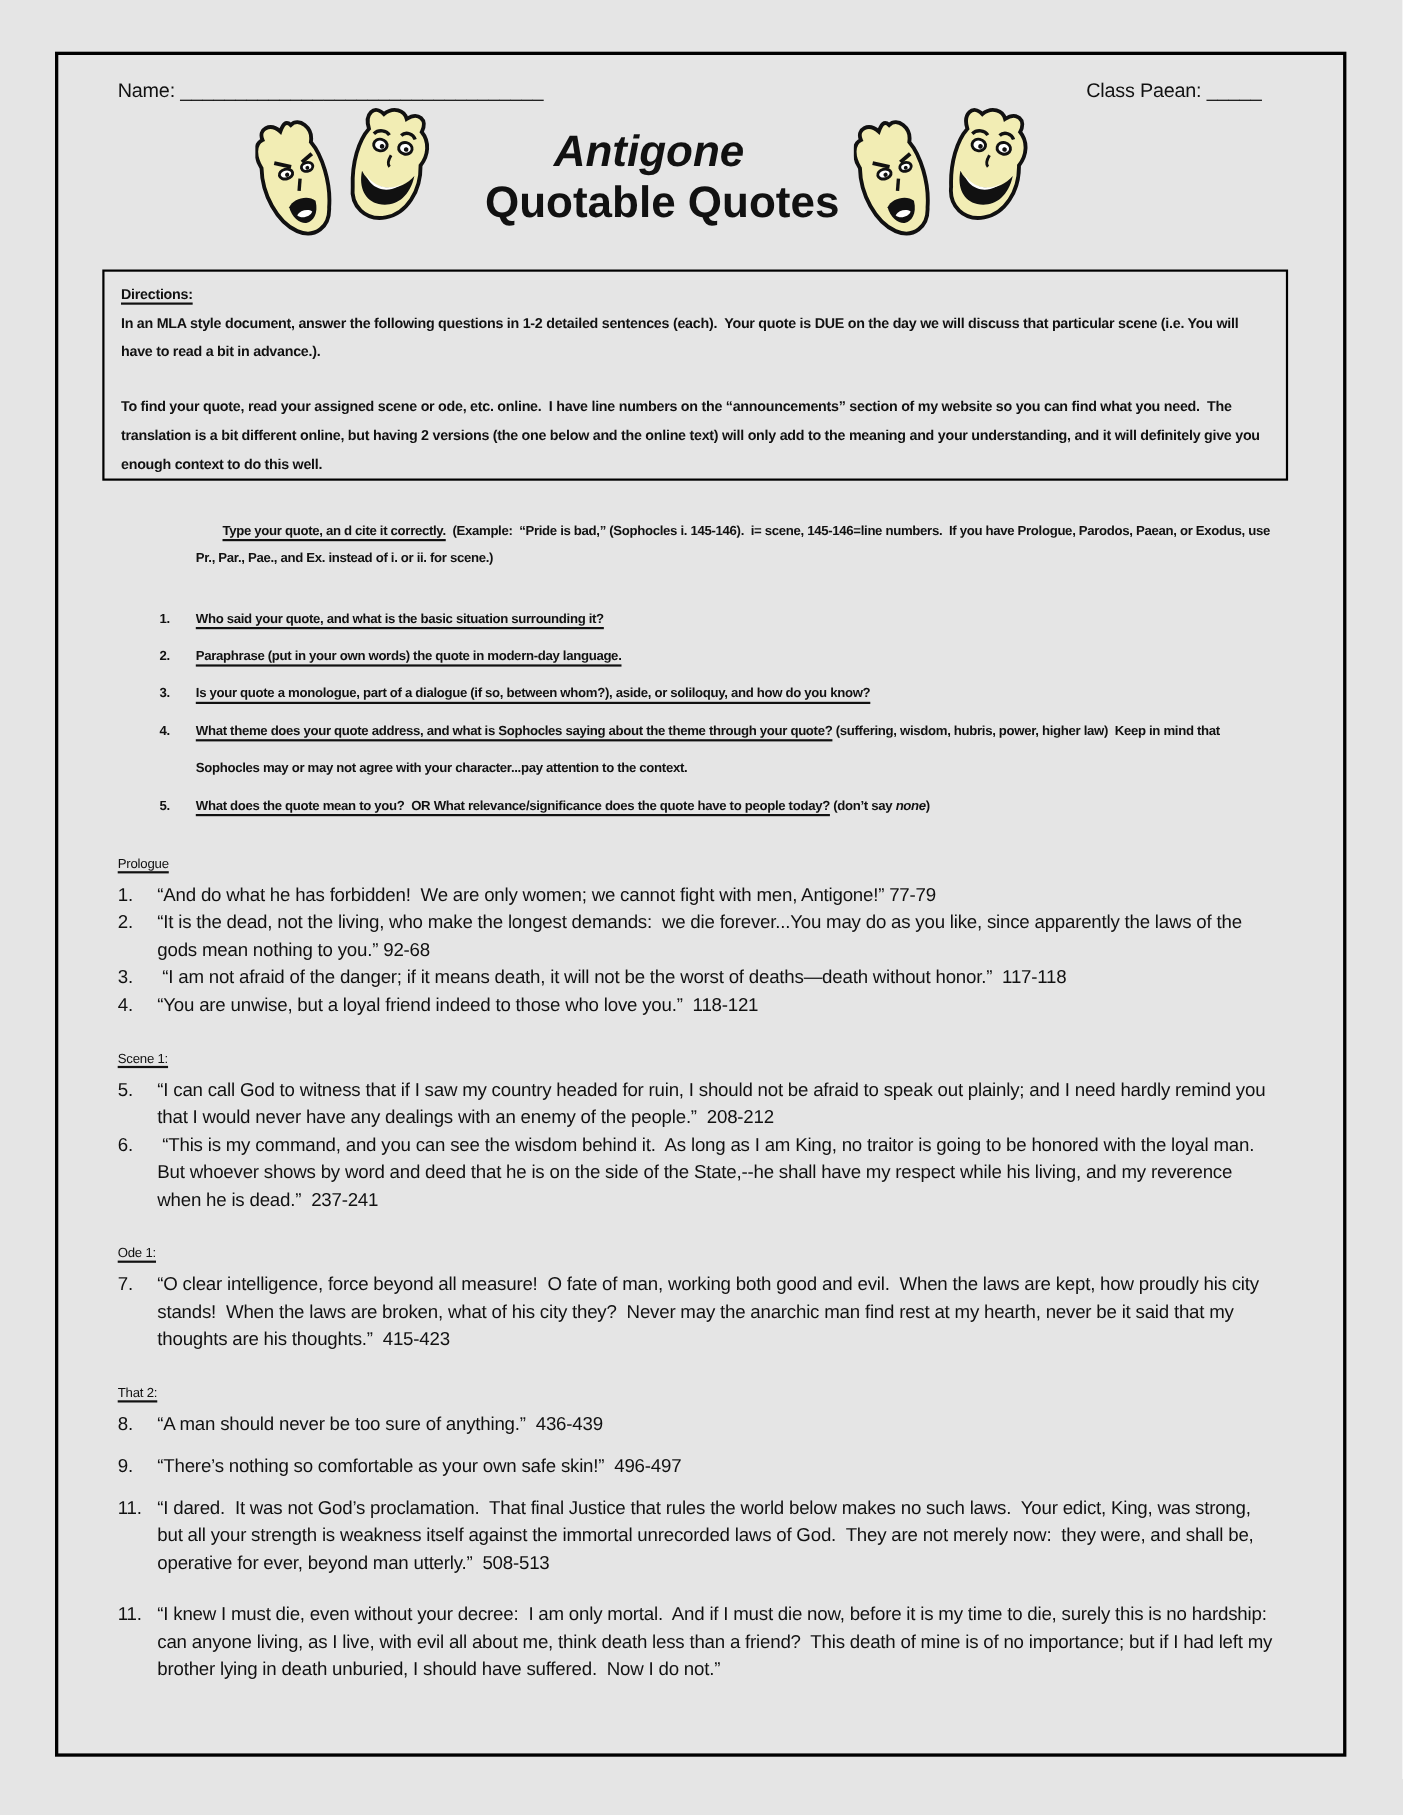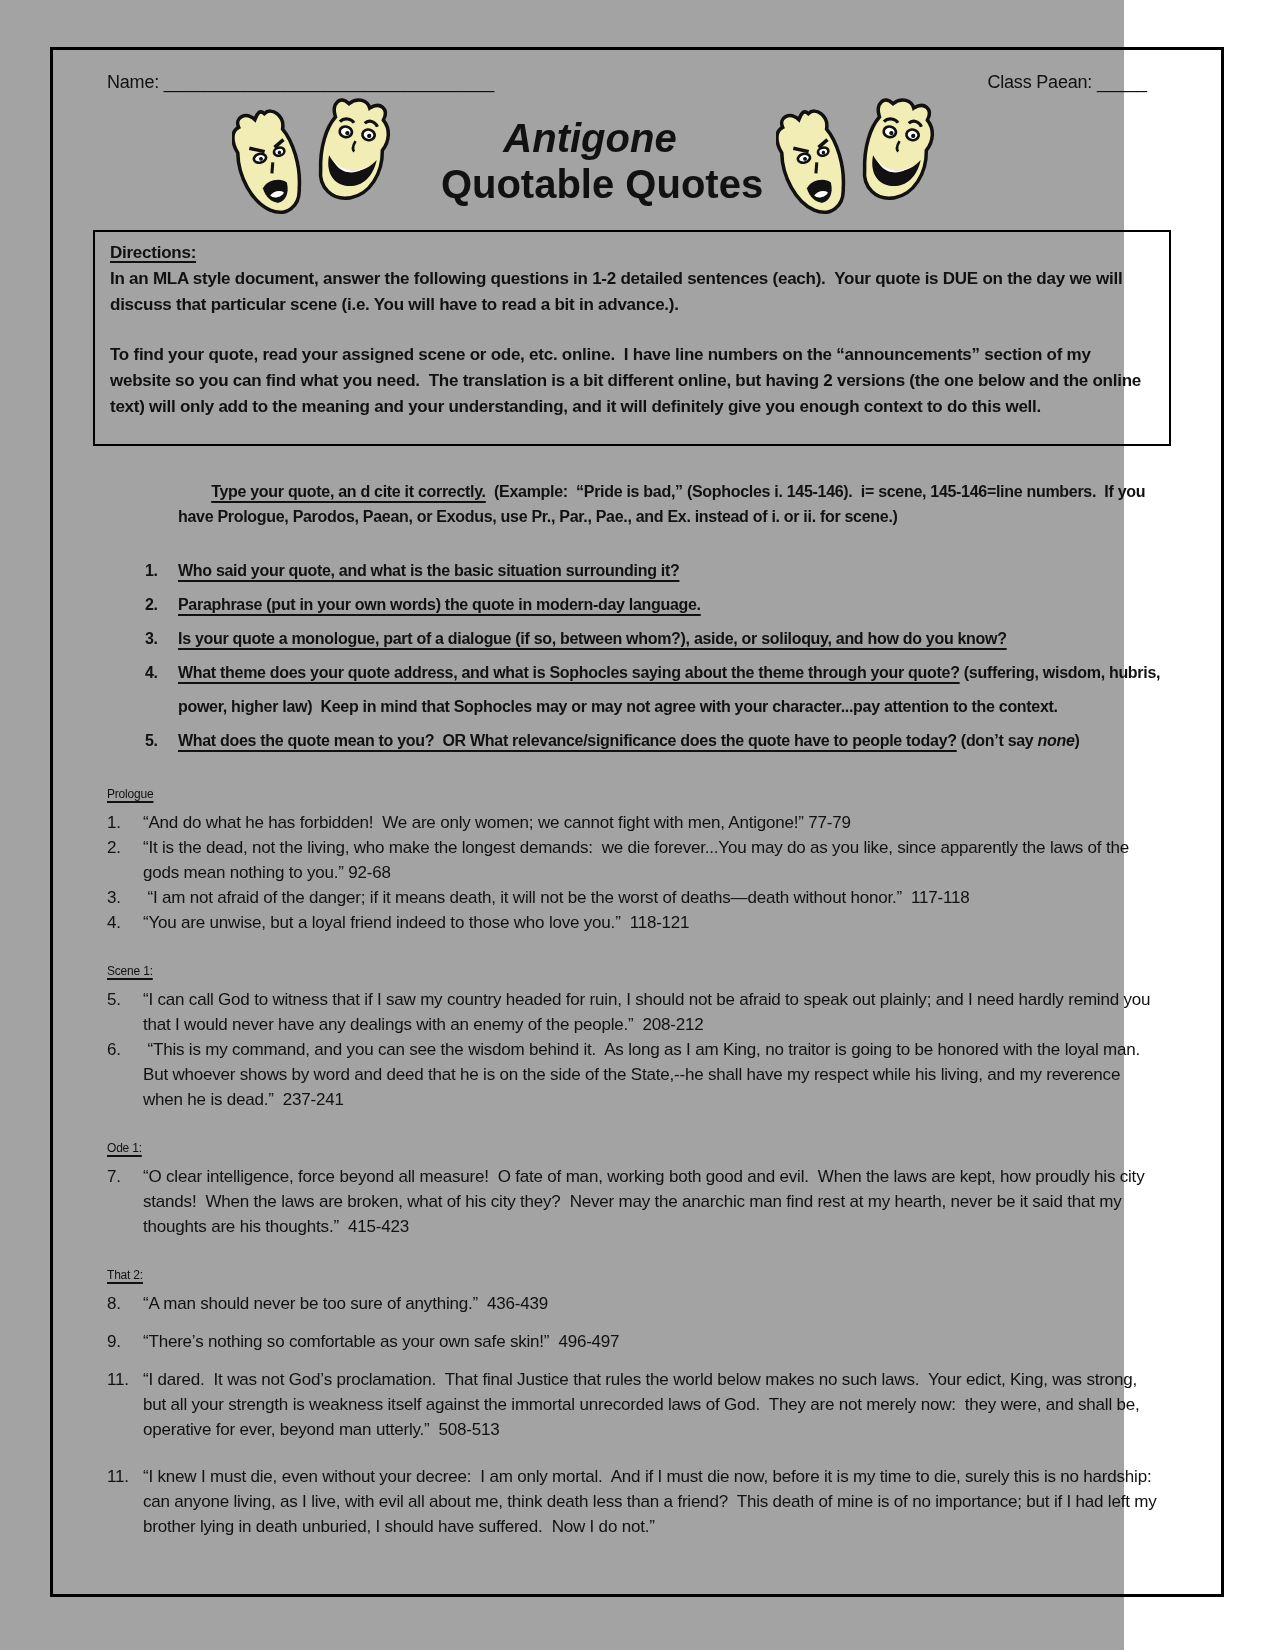--- a/index.html
+++ b/index.html
@@ -1,19 +1,19 @@
 <!DOCTYPE html>
 <html><head>
 <meta charset="utf-8">
 <style>
   html,body{margin:0;padding:0;background:#ffffff;}
   .page{
     position:relative;
-    width:1124px;height:1650px;
-    background:#a3a3a3;
+    width:1275px;height:1650px;
+    background:#e5e5e5;
     font-family:"Liberation Sans",sans-serif;
     color:#111;
   }
   .frame{
     position:absolute;left:50px;top:47px;
     width:1174px;height:1550px;
     border:3px solid #000;
     box-sizing:border-box;
     overflow:hidden;
     padding:16px 60px 0 40px;
@@ -26,30 +26,30 @@
   .title-row{display:flex;align-items:center;justify-content:center;
              margin:2px 74px 0 0;gap:13px;}
   .title-col{text-align:center;}
   .title-main{font-size:40px;font-weight:bold;font-style:italic;line-height:1.15;}
   .title-sub{font-size:40px;font-weight:bold;line-height:1.15;margin-left:24px;}
   .masks{width:172px;height:132px;flex:0 0 auto;}
   
   .dir-box{
     border:2px solid #000;
     width:1078px;box-sizing:border-box;
-    margin-top:3px;
-    padding:8px 15px 24px 15px;
-    font-size:17px;font-weight:bold;letter-spacing:-0.25px;
+    margin-top:18px;
+    padding:8px 15px 0 15px;
+    font-size:13px;font-weight:bold;letter-spacing:-0.25px;
     line-height:26px;
   }
   .dir-box p{margin:0;white-space:pre-wrap;}
   .dir-heading{text-decoration:underline;text-decoration-thickness:2px;text-underline-offset:3px;}
   .dir-gap{height:24px;}
   
-  .questions{margin:8px 0 0 52px;font-size:16px;font-weight:bold;
+  .questions{margin:8px 0 0 52px;font-size:12px;font-weight:bold;
              letter-spacing:-0.3px;}
   .q-intro{margin-left:33px;line-height:25px;white-space:pre-wrap;}
   .q-row{display:flex;line-height:34px;margin-top:0;}
   .q-num{width:33px;flex:0 0 auto;}
   .q-text{flex:1;white-space:pre-wrap;}
   .u{text-decoration:underline;text-decoration-thickness:2px;text-underline-offset:4px;}
   .it{font-style:italic;}
   
   .sec{margin:24px 0 0 14px;font-size:17px;font-weight:normal;
        letter-spacing:-0.2px;line-height:25px;}

